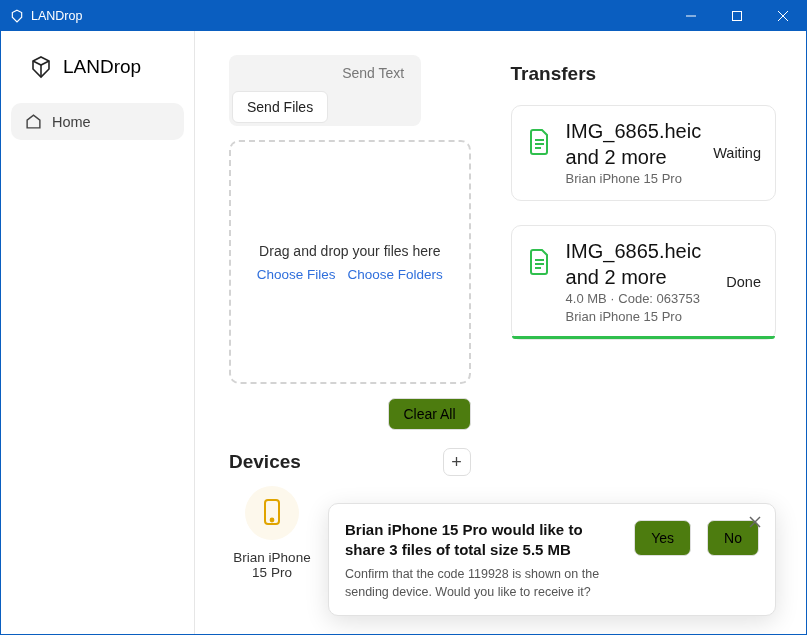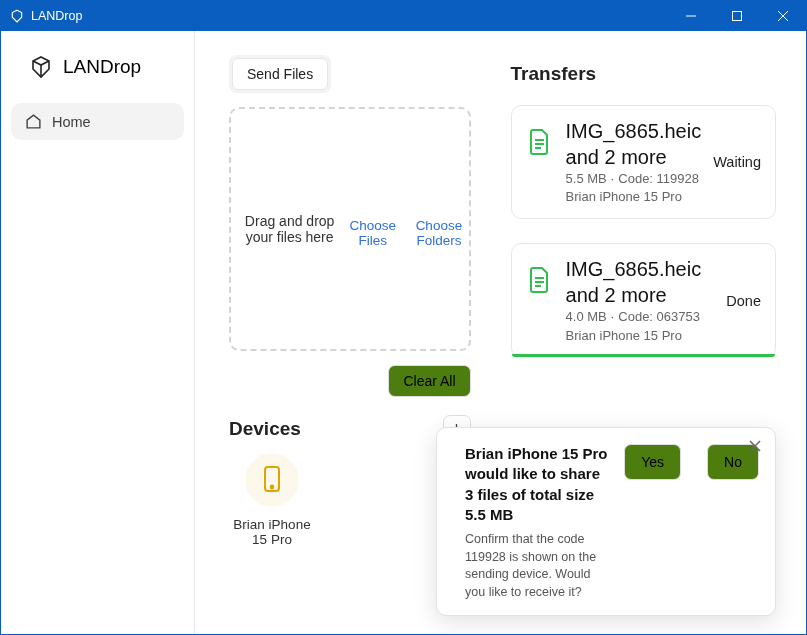--- a/index.html
+++ b/index.html
@@ -107,28 +107,29 @@
     .tab {
       padding: 7px 14px;
       border-radius: 6px;
       color: #777;
       cursor: pointer;
     }
     .tab.active {
       background: #fff;
       color: #222;
       border: 1px solid #e6e6e6;
+      margin-top: 33px;
     }
     
     .dropzone {
       border: 2px dashed #d3d3d3;
       border-radius: 10px;
       height: 244px;
       display: flex;
-      flex-direction: row;
+      flex-direction: column;
       align-items: center;
       justify-content: center;
       text-align: center;
       font-size: 14px;
       color: #333;
     }
     .dropzone .links {
       margin-top: 8px;
       display: flex;
       gap: 12px;
@@ -218,42 +219,42 @@
       position: absolute;
       left: 0; right: 0; bottom: 0;
       height: 3px;
       background: transparent;
     }
     .progress-bar .fill { height: 3px; background: #2fbf4d; border-radius: 0 0 10px 10px; }
     
     .popup {
       position: absolute;
       right: 30px; bottom: 18px;
-      width: 340px;
+      width: 448px;
       background: #fff;
       border: 1px solid #e2e2e2;
       border-radius: 10px;
       box-shadow: 0 6px 24px rgba(0,0,0,0.12);
-      padding: 16px 16px 14px 28px;
+      padding: 16px 16px 14px 16px;
     }
     .popup .close {
       position: absolute;
       right: 10px; top: 8px;
       width: 20px; height: 20px;
       display: flex; align-items: center; justify-content: center;
       color: #666; cursor: pointer;
       font-size: 15px;
     }
     .popup .row {
       display: flex; gap: 12px; align-items: flex-start;
     }
     .popup .text { flex: 1; }
     .popup .text .title { font-size: 15px; font-weight: 600; color: #111; line-height: 1.35; margin-bottom: 6px; }
     .popup .text .desc { font-size: 12.5px; color: #555; line-height: 1.4; }
-    .popup .actions { display: flex; gap: 26px; }
+    .popup .actions { display: flex; gap: 16px; }
     .popup .actions .btn { padding: 9px 16px; font-size: 14px; }
   </style>
 </head>
 <body>
 
 <div class="titlebar">
   <span class="tb-icon">
     <svg width="14" height="14" viewBox="0 0 24 24" fill="none" stroke="#fff" stroke-width="2">
       <path d="M12 2 L20 6 L20 14 L12 22 L4 14 L4 6 Z"></path>
     </svg>
@@ -302,20 +303,21 @@
       </div>
     </nav>
   </aside>
 
   <main class="main">
     <div class="columns">
 
       <div class="col-left">
         <div class="tabs">
           <div class="tab active">Send Files</div>
+          <div class="tab">Send Text</div>
         </div>
         <div class="dropzone">
           <div>Drag and drop your files here</div>
           <div class="links">
             <span>Choose Files</span>
             <span>Choose Folders</span>
           </div>
         </div>
         <div class="clear-row">
           <button class="btn">Clear All</button>
@@ -346,21 +348,20 @@
           <div class="doc-icon">
             <svg width="24" height="28" viewBox="0 0 24 28" fill="none" stroke="currentColor" stroke-width="2">
                 <path d="M5 2h9l5 5v17a2 2 0 0 1-2 2H5a2 2 0 0 1-2-2V4a2 2 0 0 1 2-2z"></path>
                 <line x1="7" y1="12" x2="16" y2="12"></line>
                 <line x1="7" y1="16" x2="16" y2="16"></line>
                 <line x1="7" y1="20" x2="13" y2="20"></line>
               </svg>
           </div>
           <div class="info">
             <div class="title">IMG_6865.heic and 2 more</div>
-            <div class="meta">5.5 MB · Code: 119928</div>
             <div class="from">Brian iPhone 15 Pro</div>
           </div>
           <div class="status">Waiting</div>
           <div class="progress-bar">
               <div class="fill" style="width:0%"></div>
             </div>
         </div>
 
         <div class="transfer-card">
           <div class="doc-icon">

